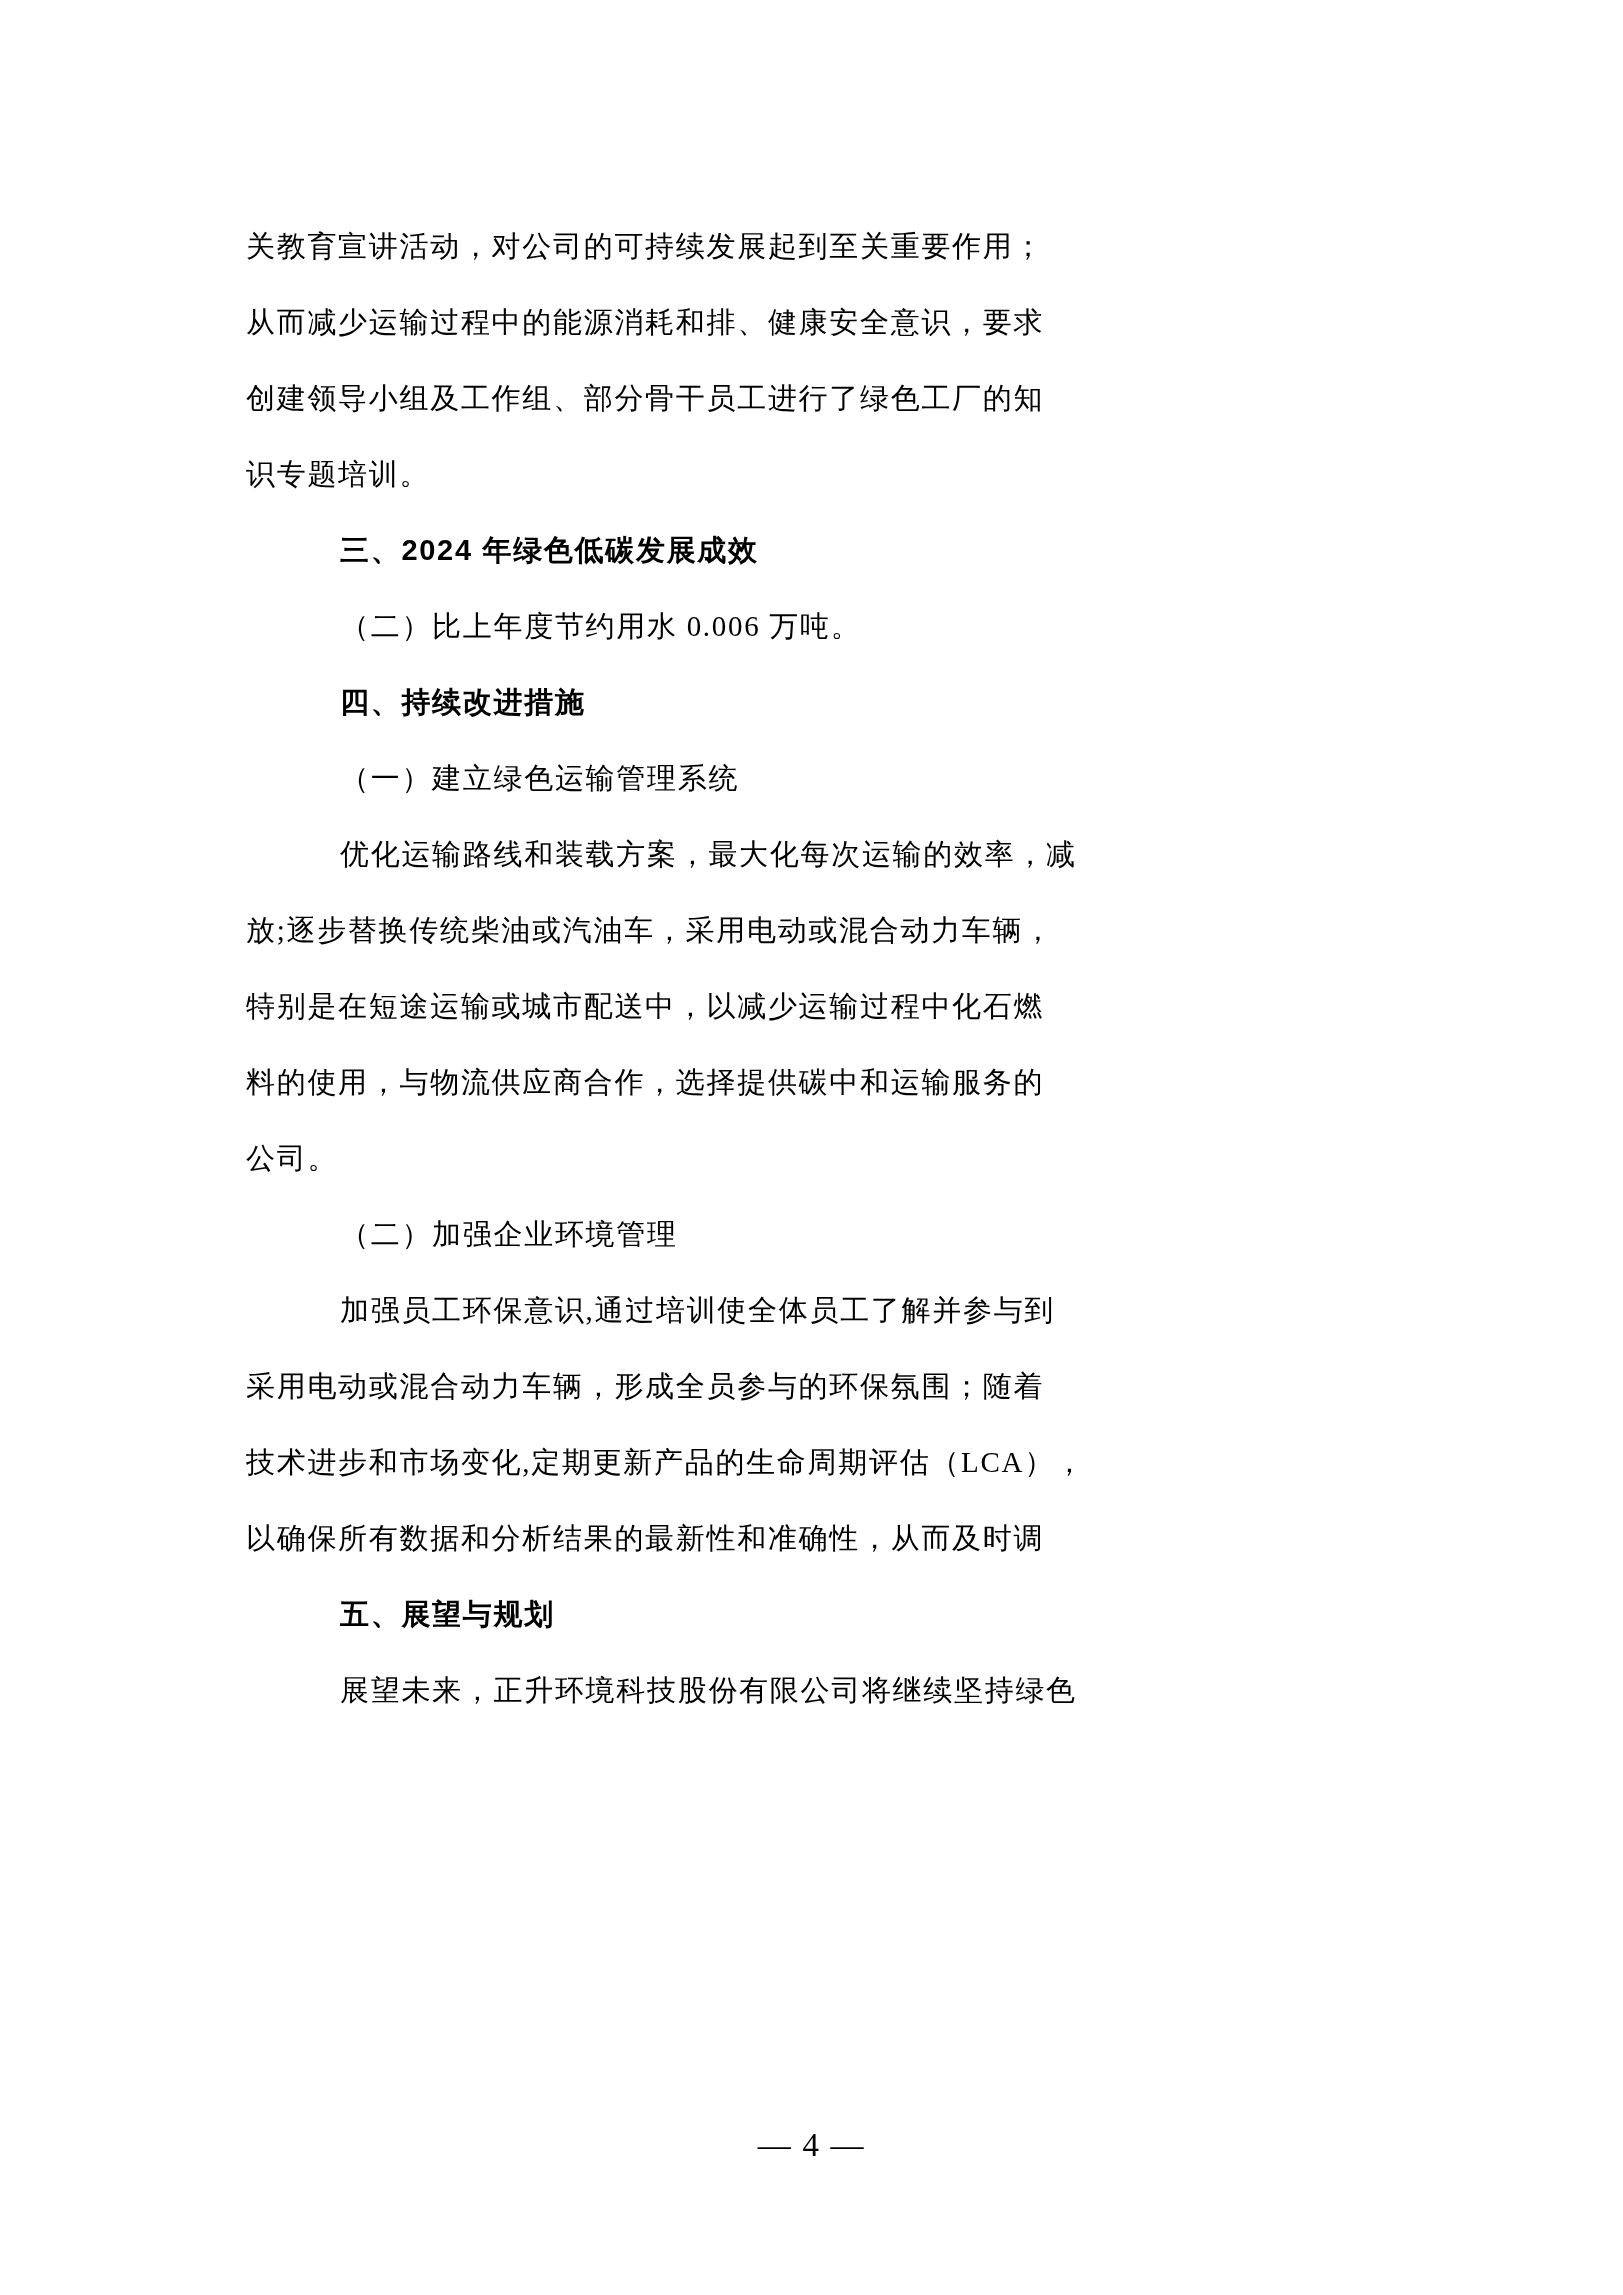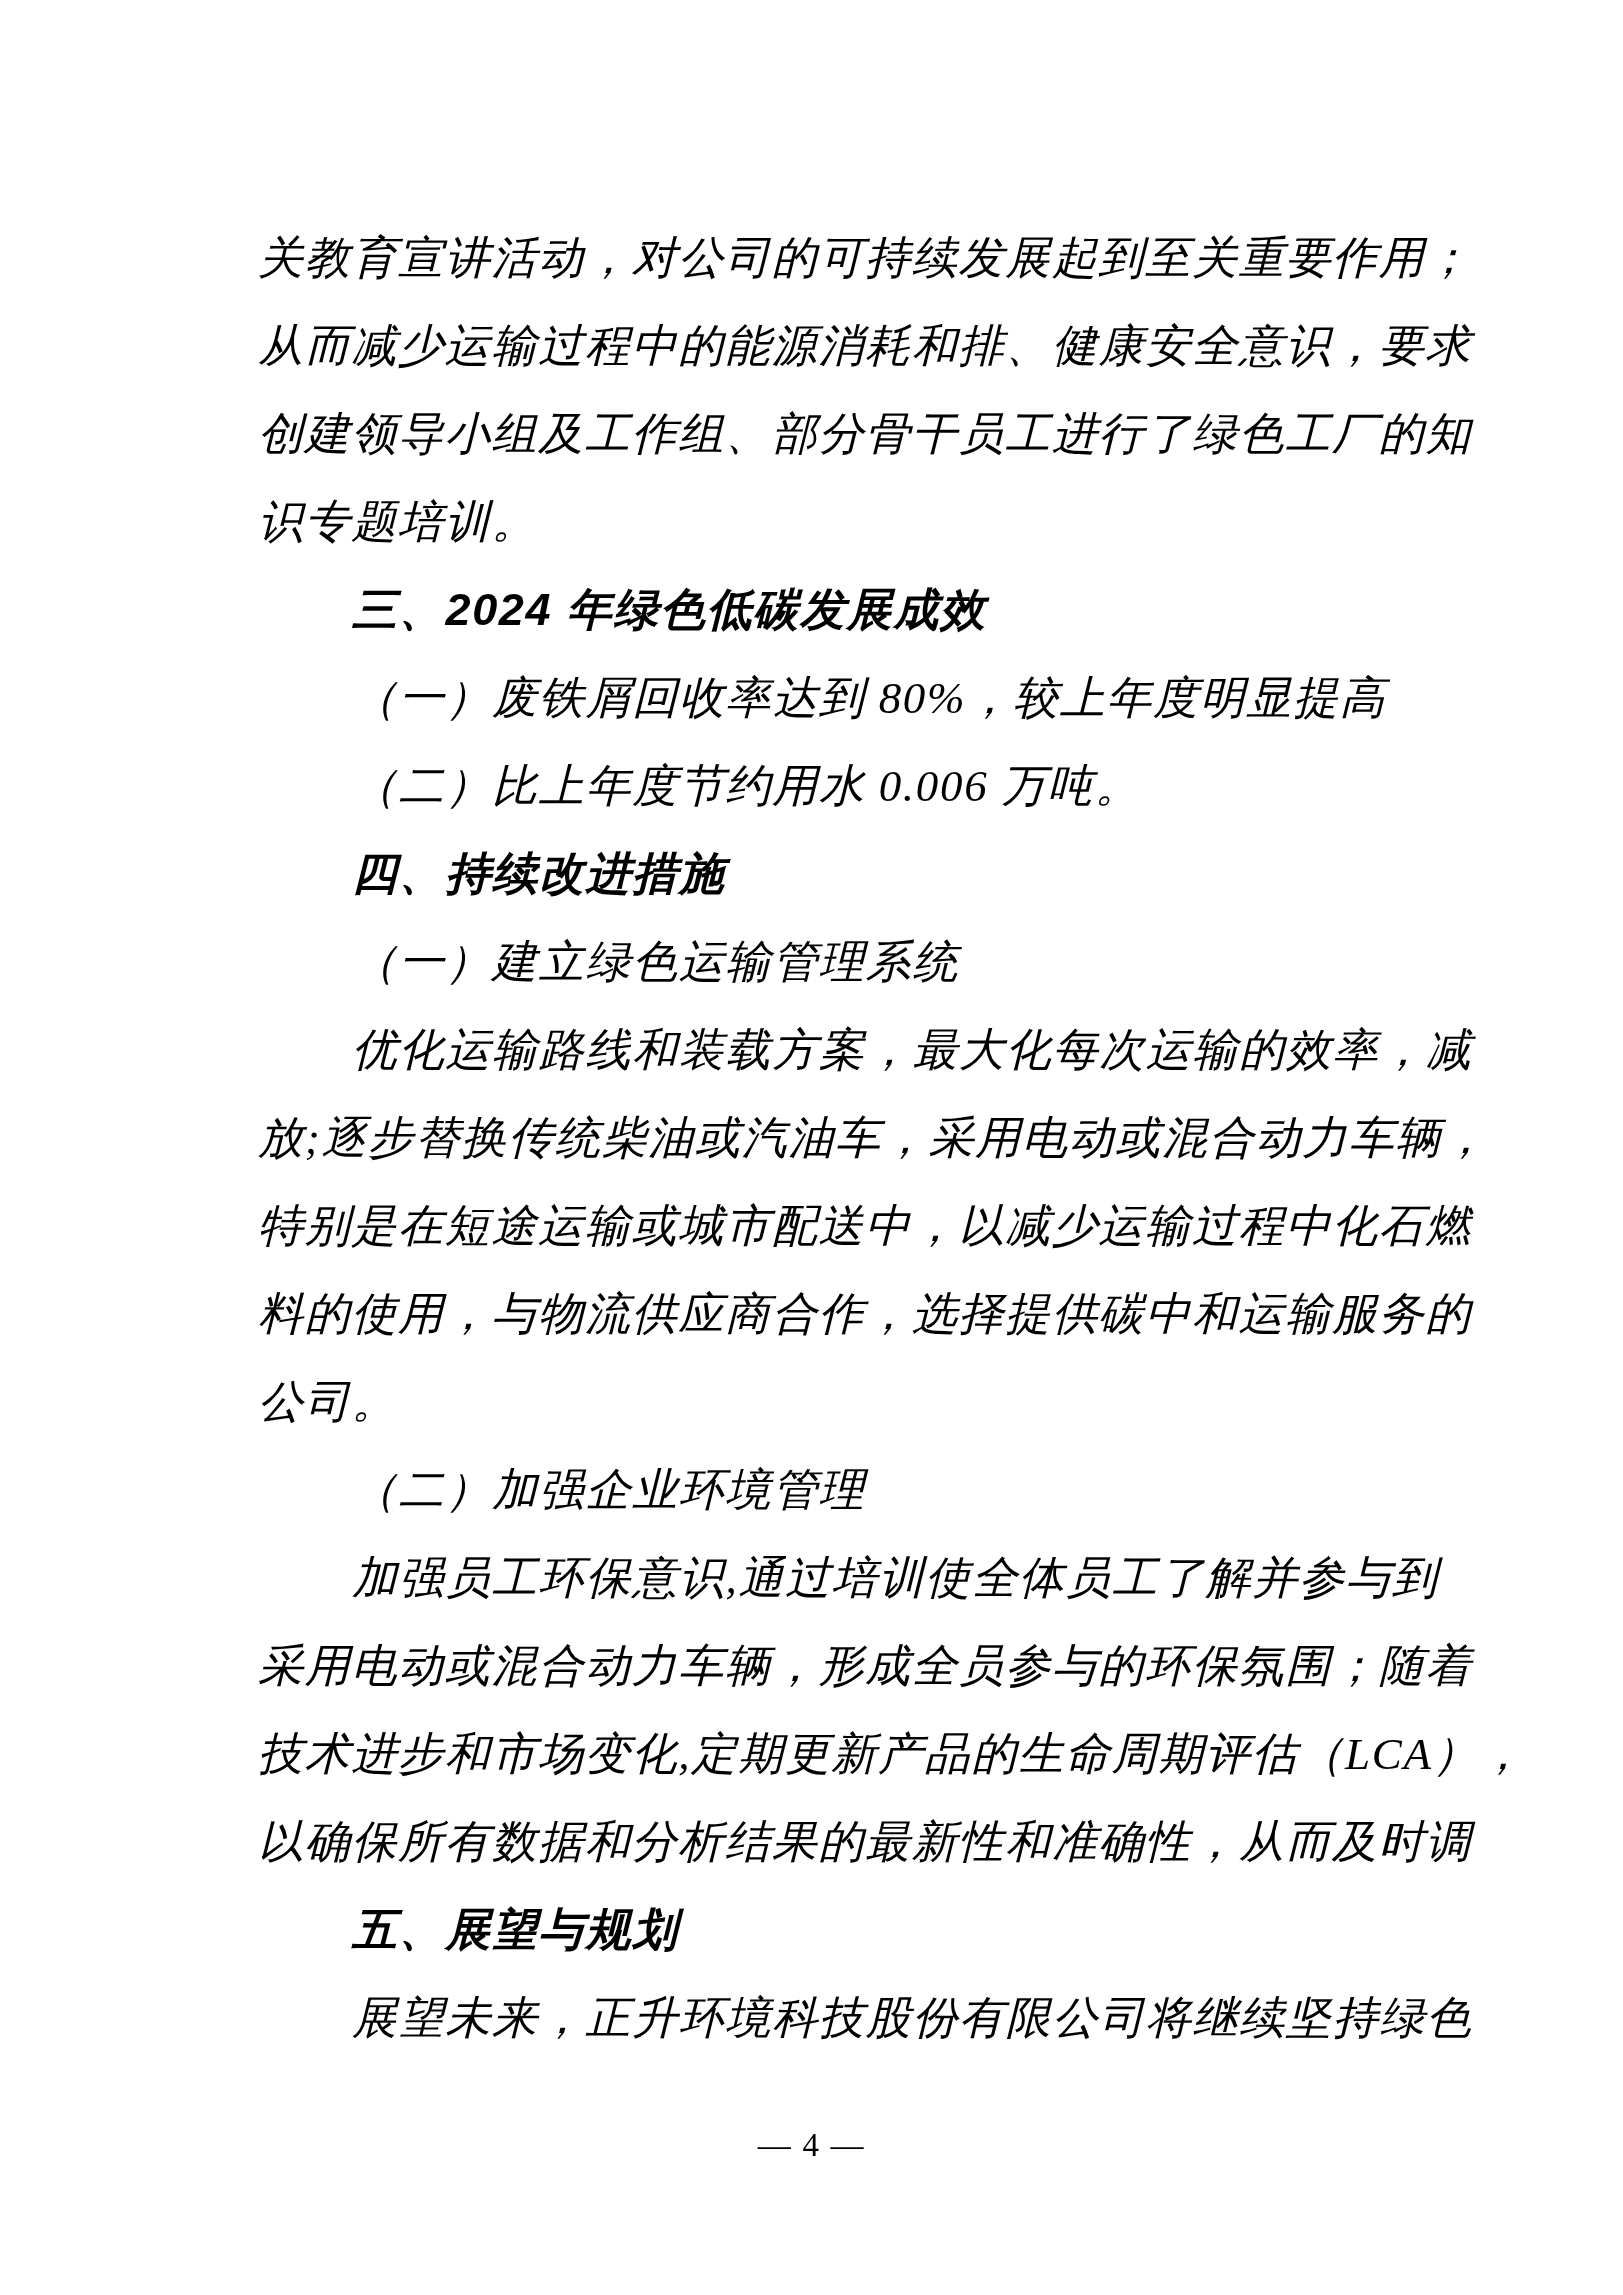--- a/index.html
+++ b/index.html
@@ -16,30 +16,29 @@
     font-family: "Liberation Serif", serif;
     overflow: hidden;
   }
   #doc-body {
     position: absolute;
     left: 246px;
     top: 208px;
     width: 1138px;
   }
   .line {
-    margin: 12px;
+    margin: 0;
     padding: 0;
     height: 76px;
     line-height: 76px;
-    font-size: 45px;
+    font-size: 29px;
     letter-spacing: 1.7px;
     white-space: pre;
     font-family: "Liberation Serif", serif;
     font-weight: normal;
-    font-style: italic;
   }
   .line.first {
     padding-left: 94px;
   }
   .line.heading {
     padding-left: 94px;
     font-weight: bold;
     font-family: "Liberation Sans", sans-serif;
   }
   .line.subheading {
@@ -63,21 +62,20 @@
 </head>
 <body>
 
 <div id="page">
   <div id="doc-body">
       <p class="line continuation">关教育宣讲活动，对公司的可持续发展起到至关重要作用；</p>
       <p class="line continuation">从而减少运输过程中的能源消耗和排、健康安全意识，要求</p>
       <p class="line continuation">创建领导小组及工作组、部分骨干员工进行了绿色工厂的知</p>
       <p class="line continuation">识专题培训。</p>
       <p class="line heading">三、2024 年绿色低碳发展成效</p>
-      <p class="line first">（一）废铁屑回收率达到 80%，较上年度明显提高</p>
       <p class="line first">（二）比上年度节约用水 0.006 万吨。</p>
       <p class="line heading">四、持续改进措施</p>
       <p class="line subheading">（一）建立绿色运输管理系统</p>
       <p class="line first">优化运输路线和装载方案，最大化每次运输的效率，减</p>
       <p class="line continuation">放;逐步替换传统柴油或汽油车，采用电动或混合动力车辆，</p>
       <p class="line continuation">特别是在短途运输或城市配送中，以减少运输过程中化石燃</p>
       <p class="line continuation">料的使用，与物流供应商合作，选择提供碳中和运输服务的</p>
       <p class="line continuation">公司。</p>
       <p class="line subheading">（二）加强企业环境管理</p>
       <p class="line first">加强员工环保意识,通过培训使全体员工了解并参与到</p>

